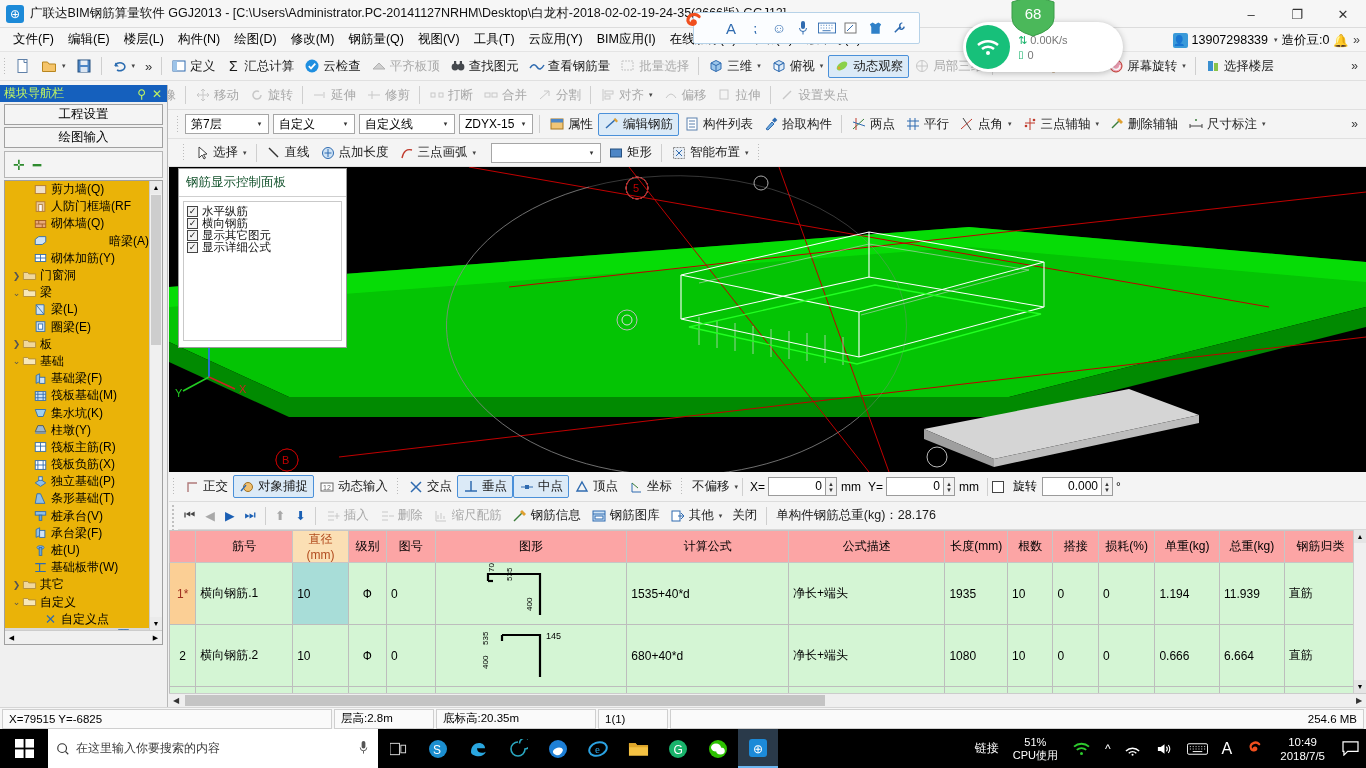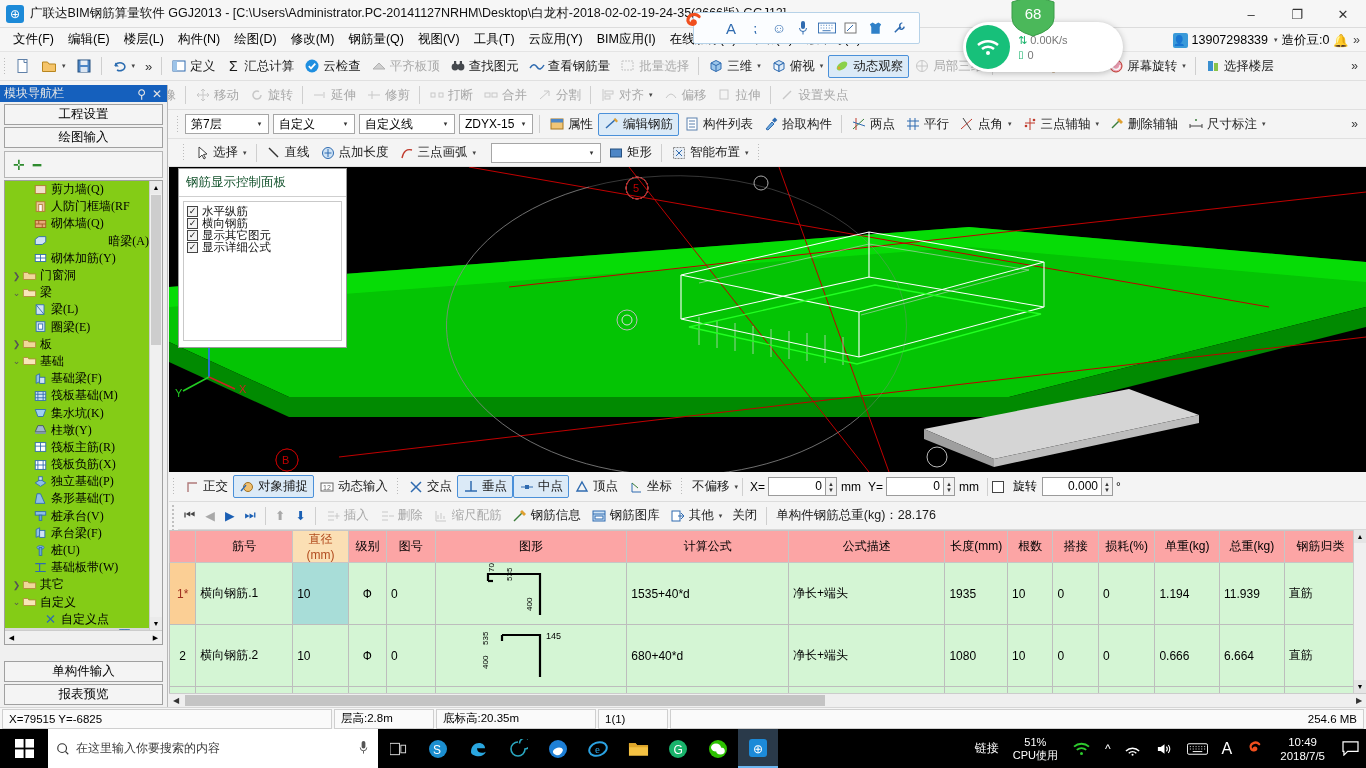--- a/index.html
+++ b/index.html
@@ -57,29 +57,29 @@
 
   
   .combo{ height:20px; border:1px solid #a6a6a6; background:#fff; display:flex;
           align-items:center; padding:0 2px 0 5px; font-size:12px; margin:0 2px; }
   .combo .cv{ flex:1; white-space:nowrap; overflow:hidden; }
   .combo .cb{ width:13px; text-align:center; font-size:7px; color:#333; }
 
   
   .leftpanel{ position:absolute; left:0; top:85px; width:168px; height:622px;
               background:#f0f0f0; border-right:1px solid #b8b8b8; }
-  .lp-title{ height:17px; background:#1560bd; color:#e5e5e5; font-size:12px;
+  .lp-title{ height:17px; background:#1560bd; color:#bef264; font-size:12px;
              display:flex; align-items:center; padding-left:4px; }
   .lp-title .sp{ margin-left:auto; display:flex; gap:6px; padding-right:5px; }
   .lp-btn{ margin:2px 4px 0 4px; height:21px; border:1px solid #a0a0a0; background:#f4f4f4;
            display:flex; align-items:center; justify-content:center; font-size:12.5px; }
   .lp-tools{ margin:3px 4px 0 4px; height:27px; border:1px solid #b5b5b5; background:#f4f4f4;
              display:flex; align-items:center; gap:8px; padding-left:8px; }
   .tree{ position:absolute; left:4px; right:4px; top:calc(17px + 2*23px + 30px + 2px);
-         bottom:62px; border:1px solid #a0a0a0; background:#84cc16; overflow:hidden;font-family:Liberation Serif, serif; }
+         bottom:62px; border:1px solid #a0a0a0; background:#eab308; overflow:hidden; }
   .tree-scroll{ position:absolute; left:0; top:0; right:13px; bottom:14px; overflow:hidden; }
   .tnode{ display:flex; align-items:center; height:17.2px; font-size:12px;
           white-space:nowrap; padding-left:2px; }
   .tnode.sel{ background:#d8d8d8; }
   .tw{ width:11px; text-align:center; font-size:9px; color:#555; flex:none; }
   .tico{ width:15px;height:14px;flex:none;margin-right:3px; }
   .vsb{ position:absolute; right:0; top:0; width:13px; bottom:14px; background:#f0f0f0;
         border-left:1px solid #ccc; }
   .vsb .ar{ height:13px; display:flex;align-items:center;justify-content:center;
             font-size:7px; background:#ebebeb; }
@@ -811,24 +811,20 @@
         <div class="th"></div>
         <div class="ar" style="position:absolute;bottom:0;left:0;right:0;">▼</div>
       </div>
       <div class="hsb">
         <div class="ar">◀</div>
         <div class="th"></div>
         <div class="ar">▶</div>
       </div>
     </div>
 
-    <div class="lp-bottom">
-      <div class="lp-btn">单构件输入</div>
-      <div class="lp-btn">报表预览</div>
-    </div>
   </div>
 
   <div class="canvas">
     <svg width="1197" height="305" viewBox="0 0 1197 305" style="display:block;">
       <rect x="0" y="0" width="1197" height="305" fill="#000"></rect>
 
       <path d="M0 175 L120 230 L840 230 L1197 140 L1197 95 L800 60 L0 120 Z" fill="#04c404"></path>
       <path d="M0 175 L120 230 L840 230 L1197 140 L1197 160 L840 250 L120 250 L0 195z" fill="#018a01"></path>
       <path d="M0 120 L800 60 L1197 95 L1197 115 L800 80 L0 140z" fill="#0af00a" opacity="0.55"></path>
 

